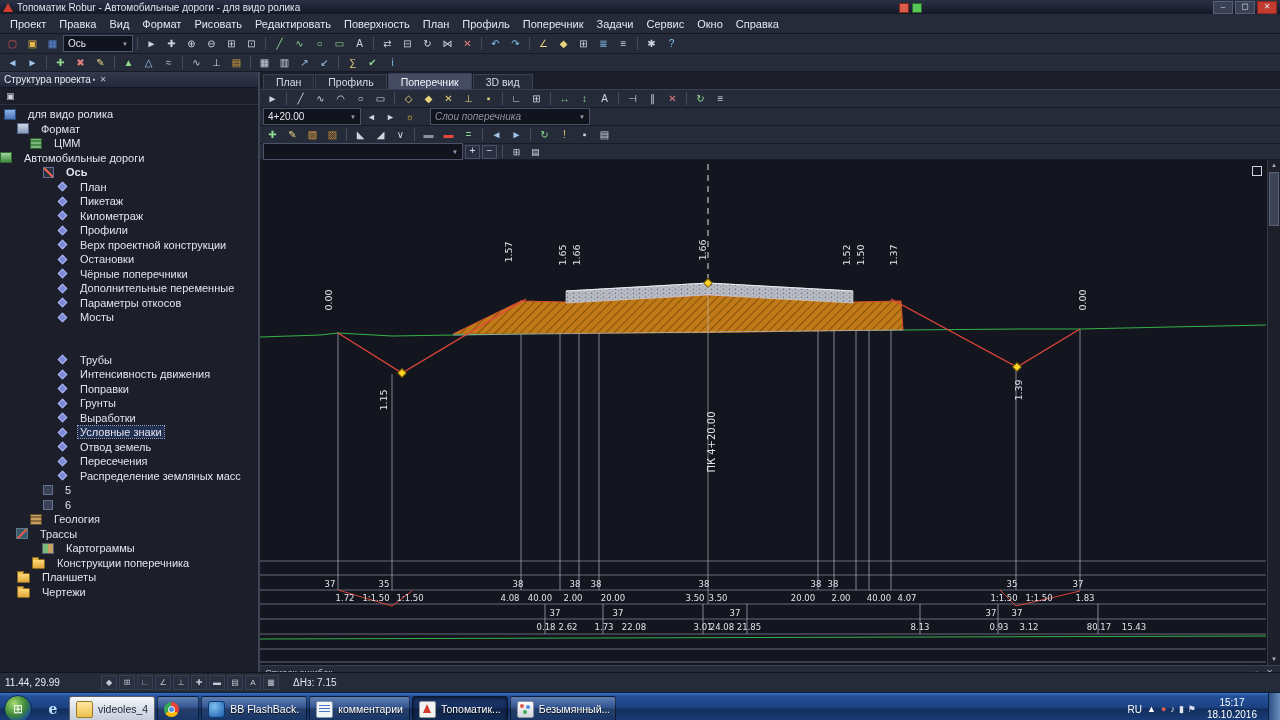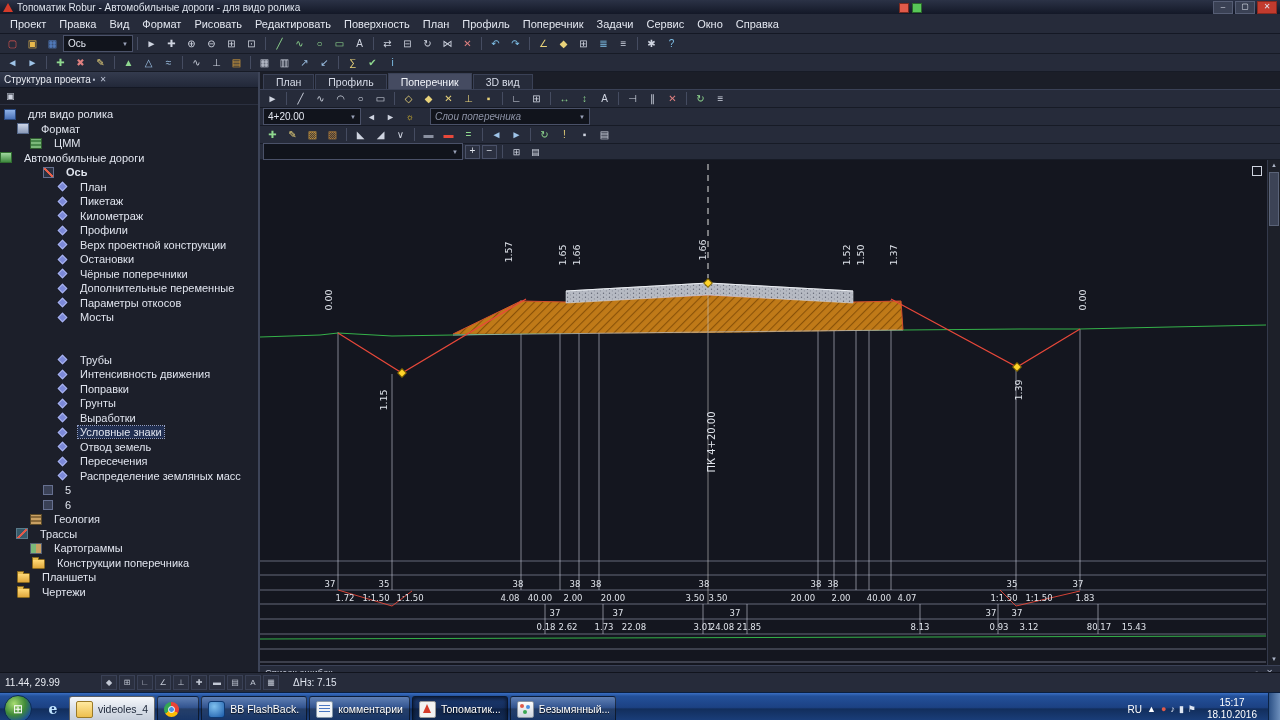--- a/index.html
+++ b/index.html
@@ -333,21 +333,21 @@
             <span class="lbl">6</span>
           </div>
           <div class="tree-item" style="padding-left: 30px;">
             <span class="ticon ti-geology"></span>
             <span class="lbl">Геология</span>
           </div>
           <div class="tree-item" style="padding-left: 16px;">
             <span class="ticon ti-routes"></span>
             <span class="lbl">Трассы</span>
           </div>
-          <div class="tree-item" style="padding-left: 30px;">
+          <div class="tree-item" style="padding-left: 42px;">
             <span class="ticon ti-carto"></span>
             <span class="lbl">Картограммы</span>
           </div>
           <div class="tree-item" style="padding-left: 32px;">
             <span class="ticon ti-folder"></span>
             <span class="lbl">Конструкции поперечника</span>
           </div>
           <div class="tree-item" style="padding-left: 17px;">
             <span class="ticon ti-folder"></span>
             <span class="lbl">Планшеты</span>

